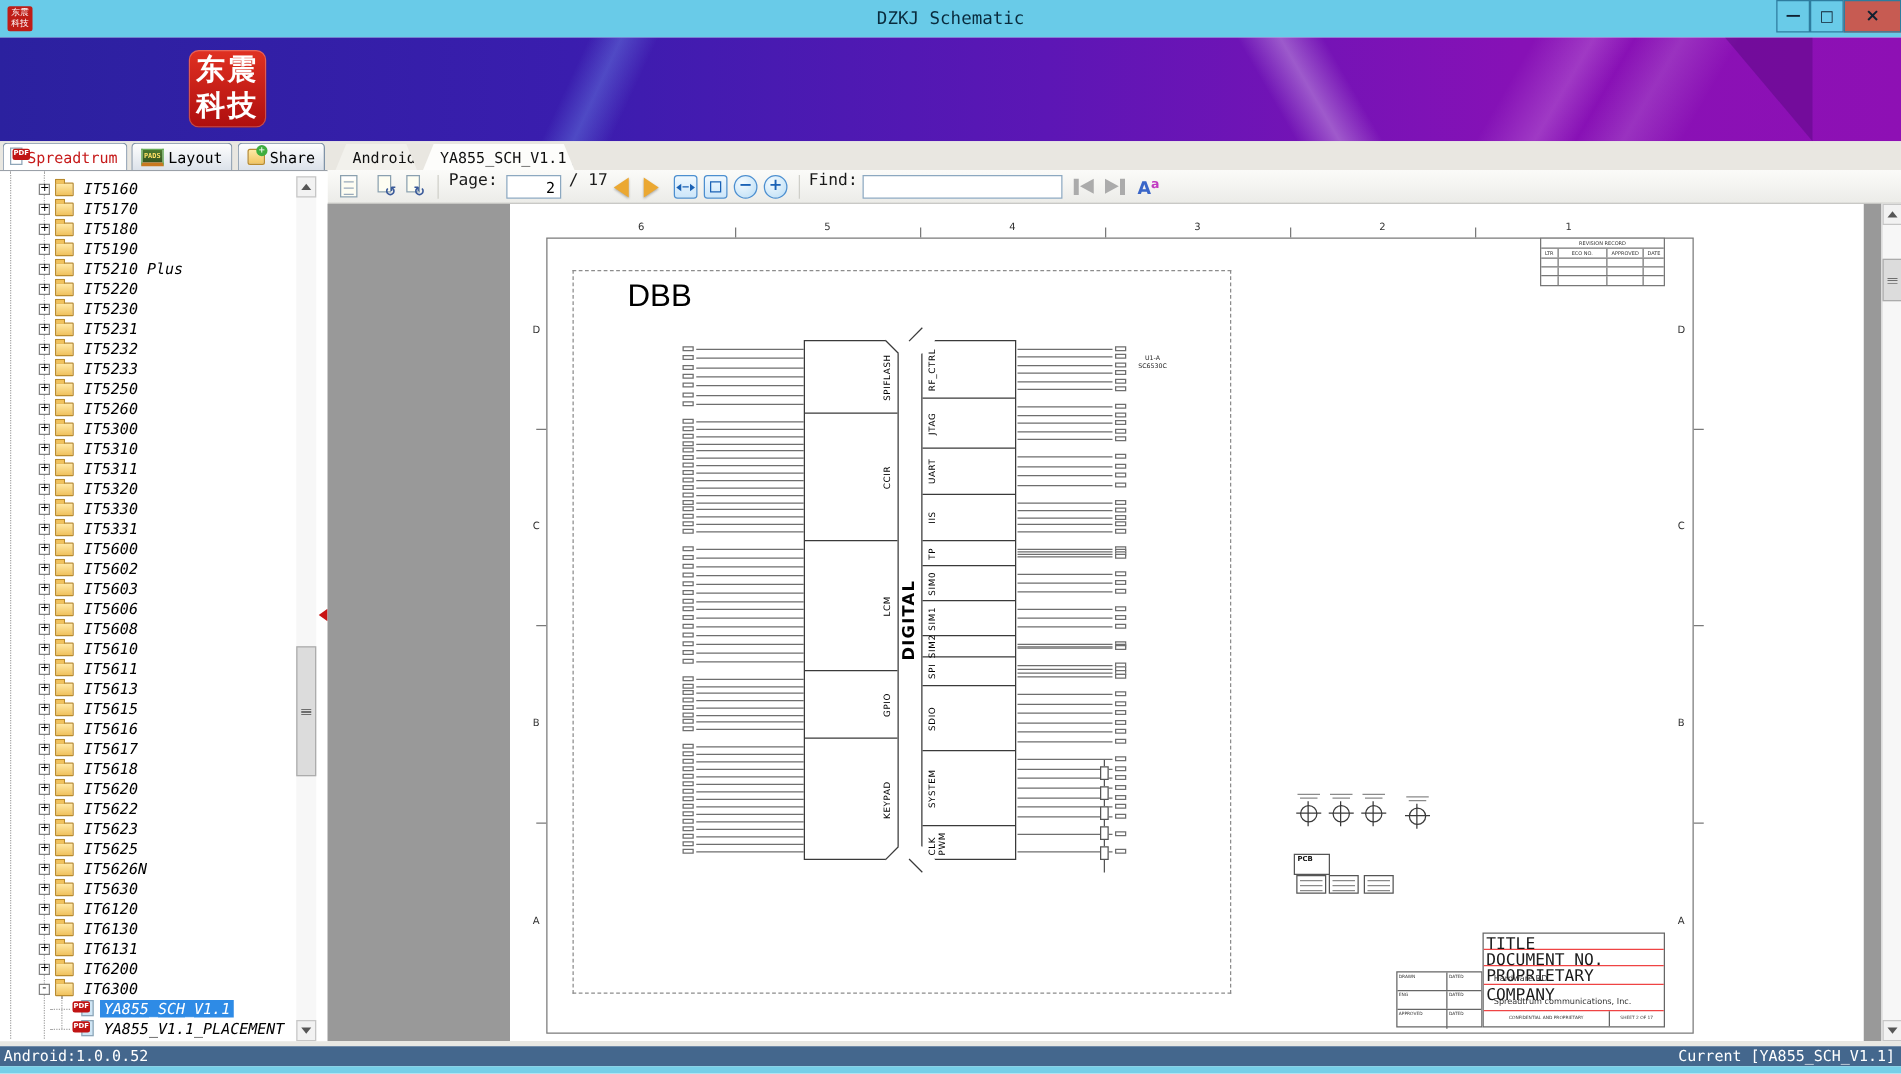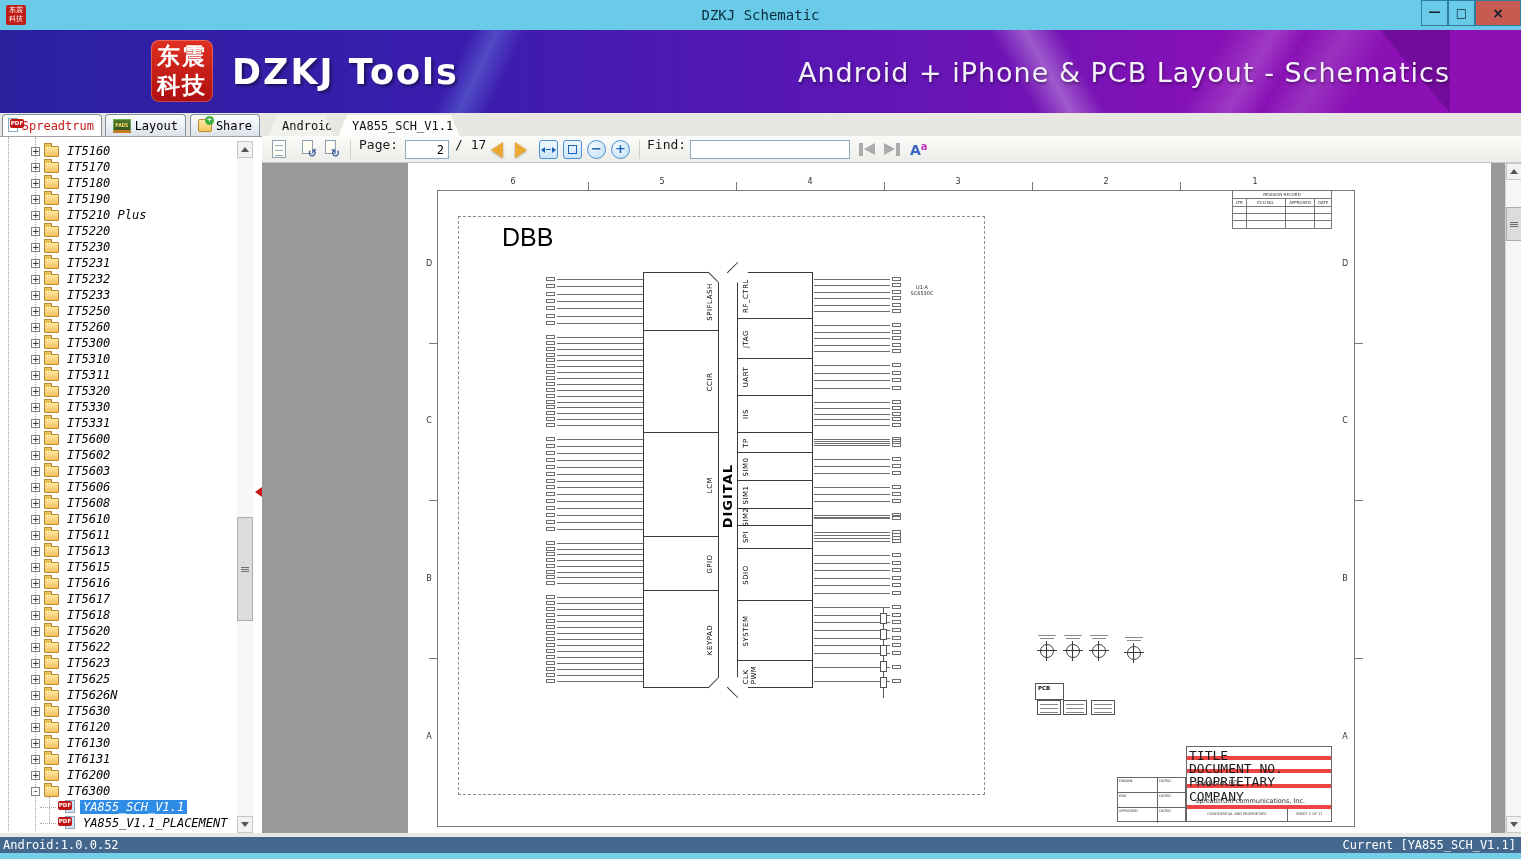--- a/index.html
+++ b/index.html
@@ -183,21 +183,21 @@
   .rt-row:last-child { border-bottom:none; }
   .rt-row span { border-right:1px solid #777; }
   .rt-row span:last-child { border-right:none; }
   
   .tb-sub { position:absolute; left:709px; top:614px; width:69px; height:45px; border:1px solid #666; font-size:3.5px; color:#333; }
   .tb-sub .sr { display:flex; height:15px; border-bottom:1px solid #666; }
   .tb-sub .sr:last-child { border-bottom:none; }
   .tb-sub .sc1 { width:60%; border-right:1px solid #666; padding:1px; }
   .tb-sub .sc2 { width:40%; padding:1px; }
   .tblock { position:absolute; left:778px; top:583px; width:146px; height:76px; border:1px solid #666; font-size:3.5px; color:#333; background:#fff; }
-  .tb-row { position:relative; border-bottom:4px solid #ef4444; }
+  .tb-row { position:relative; border-bottom:1px solid #ef4444; }
   .tb-row.r1 { height:13px; } .tb-row.r2 { height:13px; } .tb-row.r3 { height:15px; } .tb-row.r4 { height:21px; }
   .tb-row.r5 { height:12px; border-bottom:none; display:flex; }
   .tb-lab { position:absolute; left:2px; top:1px; }
   .tb-dept { position:absolute; left:8px; top:6px; font-size:6.5px; }
   .tb-comp { position:absolute; left:8px; top:9px; font-size:6.5px; }
   .tb-conf { width:70%; border-right:1px solid #666; text-align:center; line-height:11px; }
   .tb-sheet { width:30%; text-align:center; line-height:11px; }
   
   .status { position:absolute; left:0; top:837px; width:1521px; height:16px; background:#44678D; }
   .status span { position:absolute; top:1px; color:#fff; font-family:"DejaVu Sans Mono",monospace; font-size:12px; }
@@ -221,22 +221,20 @@
 <div class="banner">
   <div class="bn-streak1"></div>
   <div class="bn-streak2"></div>
   <div class="bn-streak3"></div>
   <div class="bn-tri"></div>
 
   <div class="logo-badge">
     <div>东震</div>
     <div>科技</div>
   </div>
-  <div class="app-name">DZKJ Tools</div>
-  <div class="tagline">Android + iPhone &amp; PCB Layout - Schematics</div>
 </div>
 
 <div class="tabrow">
   <div class="tab active" style="left:2px; width:100px;">
     <span class="pdfico">
         <span class="paper"></span>
         <span class="badge">PDF</span>
       </span>
     <span class="tabtext red">Spreadtrum</span>
   </div>

